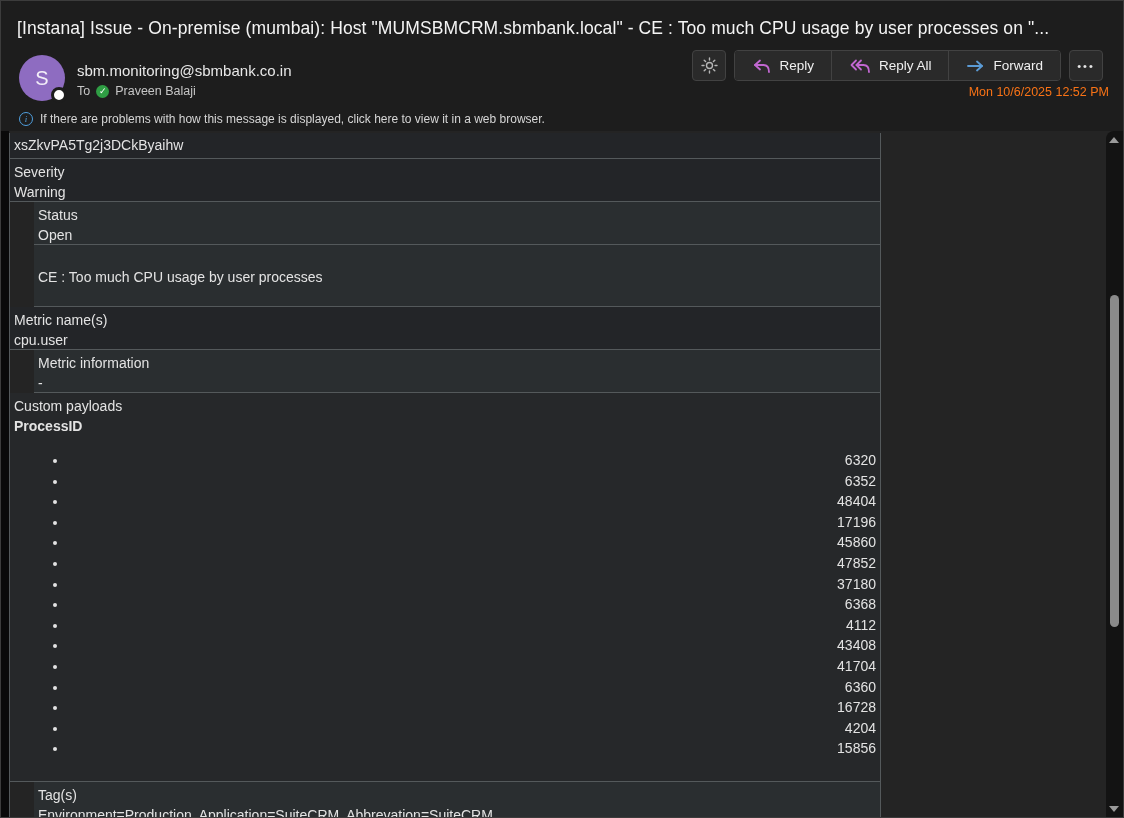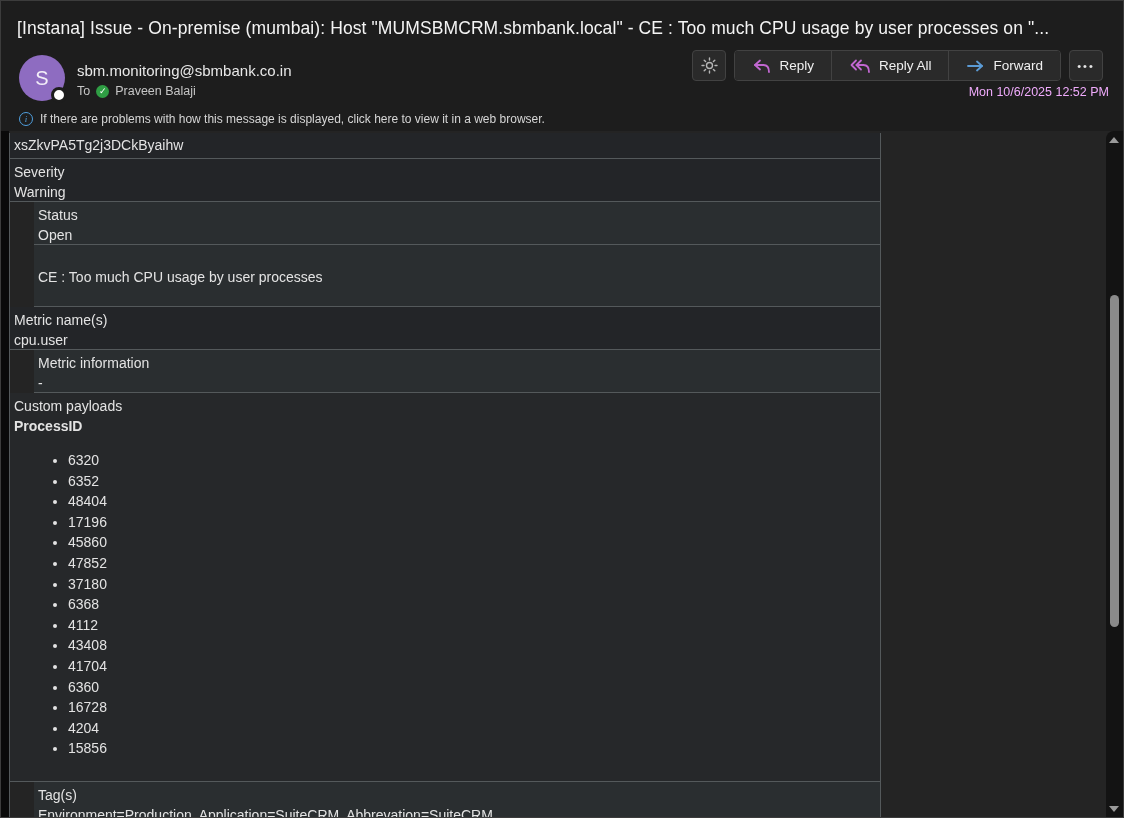--- a/index.html
+++ b/index.html
@@ -103,21 +103,21 @@
   .more-dots {
     font-size: 11px;
     letter-spacing: 2px;
     color: #e6e6e6;
     padding: 0 4px;
   }
   .timestamp {
     position: absolute;
     top: 84px; right: 14px;
     font-size: 12.5px;
-    color: #f0abfc;
+    color: #f97316;
   }
 
   
   .info-bar {
     position: absolute;
     left: 18px; top: 111px; right: 30px;
     display: flex; align-items: center; gap: 7px;
   }
   .info-icon {
     width: 14px; height: 14px;
@@ -173,20 +173,21 @@
   .row-custom { height: 389px; }
   .row-tags   { height: 60px; }
   .cell-line  { line-height: 20px; white-space: nowrap; }
   .blank-line { height: 19px; }
   .bold { font-weight: bold; }
 
   .pid-list {
     margin: 14px 0 8px 0;
     padding-left: 54px;
     list-style: disc;
+    text-align: right;
   }
   .pid-list li {
     line-height: 20.6px;
     color: #e3e3e3;
   }
 
   
   .scrollbar {
     position: absolute;
     right: 0; top: 0; bottom: 0;

